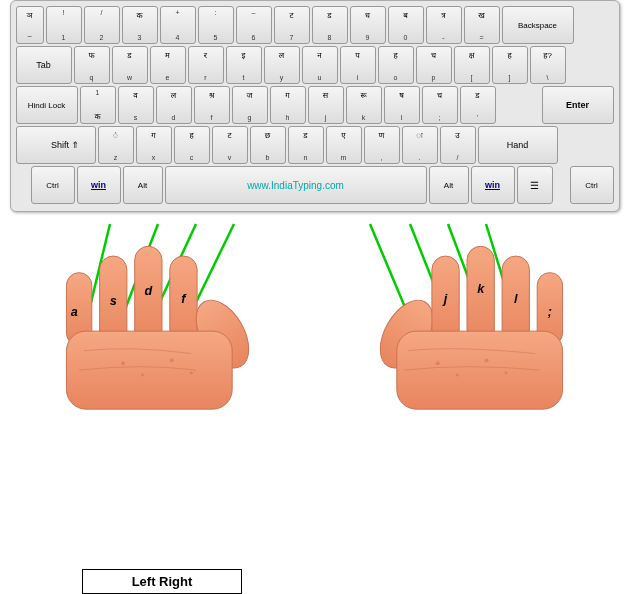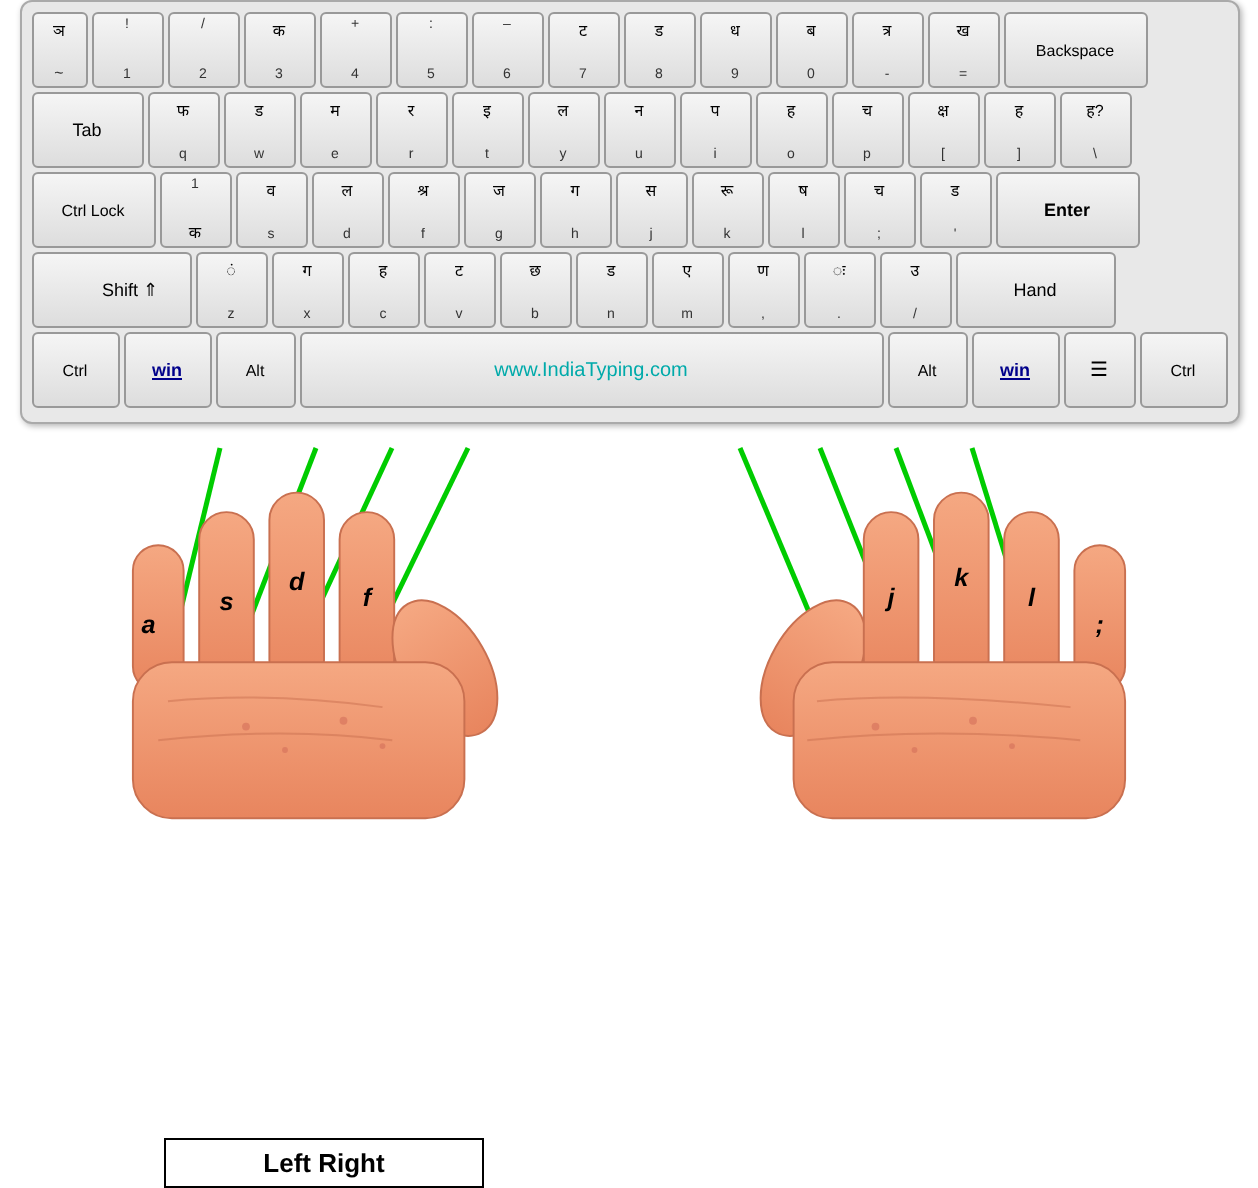--- a/index.html
+++ b/index.html
@@ -71,24 +71,24 @@
     .key .hindi-top {
       font-size: 8px;
       color: #000;
     }
     .key .hindi-bot {
       font-size: 8px;
       color: #000;
     }
     .key-tab { min-width: 56px; }
     .key-caps { min-width: 62px; }
-    .key-enter { min-width: 72px; font-size: 9px; font-weight: bold; }
+    .key-enter { min-width: 72px; font-size: 9px; font-weight: bold; margin-left: 44px; }
     .key-shift-l { min-width: 80px; padding-left: 20px; }
     .key-shift-r { min-width: 80px; }
-    .key-ctrl { min-width: 44px; }
+    .key-ctrl { min-width: 44px; margin-left: 15px; }
     .key-win { min-width: 44px; font-weight: bold; font-size: 9px; color: #00008B; text-decoration: underline; }
     .key-alt { min-width: 40px; }
     .key-space { flex: 1; min-width: 200px; }
     .key-backspace { min-width: 72px; font-size: 8px; }
     .key-fn { min-width: 28px; }
     .key-double {
       display: flex;
       flex-direction: column;
       align-items: center;
       justify-content: space-between;
@@ -253,21 +253,21 @@
           <span class="hindi-top">ह</span>
           <span class="bot-char">]</span>
         </div>
       <div class="key key-double">
           <span class="hindi-top">ह?</span>
           <span class="bot-char">\</span>
         </div>
     </div>
 
     <div class="key-row">
-      <div class="key key-caps" style="font-size:8px">Ctrl Lock</div>
+      <div class="key key-caps" style="font-size:8px">Hindi Lock</div>
       <div class="key key-double">
           <span class="top-char">1</span>
           <span class="hindi-bot">क</span>
         </div>
       <div class="key key-double">
           <span class="hindi-top">व</span>
           <span class="bot-char">s</span>
         </div>
       <div class="key key-double">
           <span class="hindi-top">ल</span>

